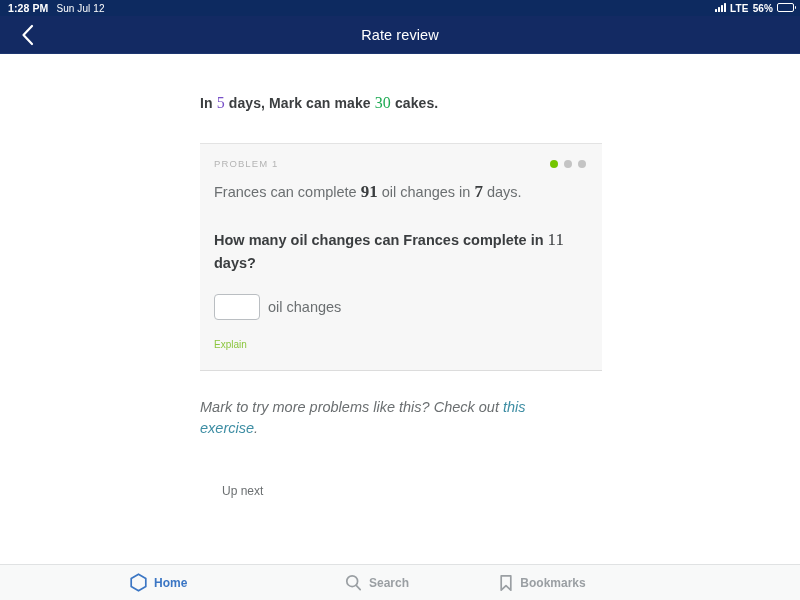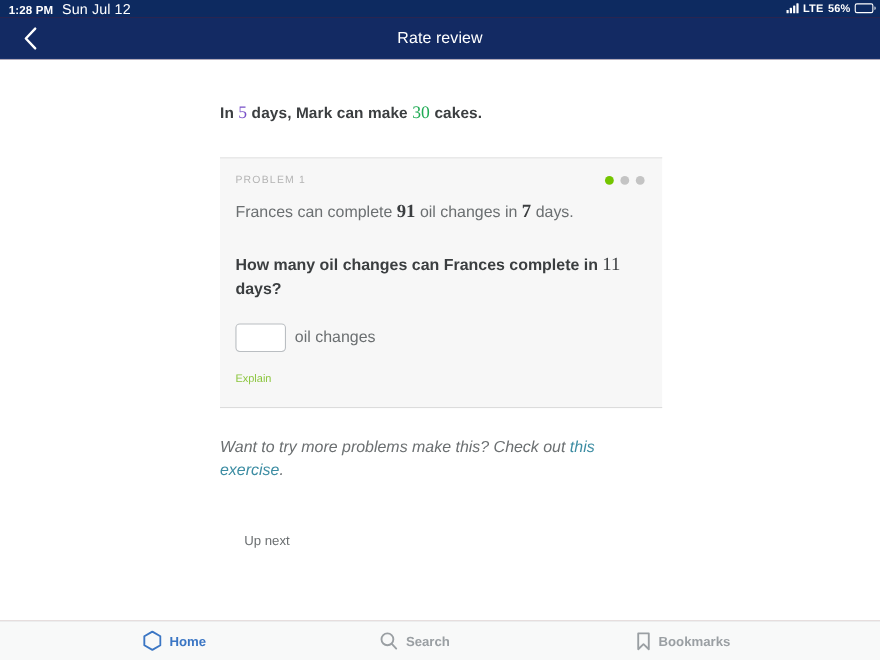--- a/index.html
+++ b/index.html
@@ -6,40 +6,40 @@
   * { box-sizing: border-box; margin: 0; padding: 0; }
   html, body {
     width: 800px; height: 600px;
     overflow: hidden;
     background: #ffffff;
     font-family: "Liberation Sans", sans-serif;
   }
   #app {
     position: relative;
     width: 800px; height: 600px;
-    background: #7f1d1d;
+    background: #fca5a5;
     display: flex;
     flex-direction: column;
   }
 
   
   .statusbar {
     height: 16px;
     background: #0d2a60;
     color: #ffffff;
     display: flex;
     align-items: center;
     padding: 0 6px 0 8px;
     font-size: 10.5px;
     letter-spacing: 0.1px;
     flex: 0 0 auto;
   }
   .sb-left { display: flex; align-items: baseline; gap: 8px; }
   .sb-time { font-weight: 600; font-size: 10.5px; }
-  .sb-date { font-weight: 400; font-size: 13px; }
+  .sb-date { font-weight: 400; font-size: 10px; }
   .sb-spacer { flex: 1 1 auto; }
   .sb-right { display: flex; align-items: flex-start; gap: 4px; }
   .sb-carrier { font-weight: 600; font-size: 10px; letter-spacing: 0.2px; }
   .sb-battpct { font-weight: 600; font-size: 10px; }
   .signal-bars { display: flex; align-items: flex-end; gap: 1px; height: 9px; }
   .signal-bars i { display:block; width: 2px; background: #ffffff; border-radius: 0.5px; }
   .signal-bars i:nth-child(1){ height: 3px; }
   .signal-bars i:nth-child(2){ height: 5px; }
   .signal-bars i:nth-child(3){ height: 7px; }
   .signal-bars i:nth-child(4){ height: 9px; background: #ffffff; }
@@ -213,21 +213,21 @@
   }
   .tab {
     flex: 1 1 0;
     display: flex;
     align-items: center;
     gap: 7px;
     cursor: pointer;
     justify-content: flex-start;
   }
   .tab.center { justify-content: center; padding-right: 40px; }
-  .tab.right { justify-content: flex-end; padding-right: 6px; }
+  .tab.right { justify-content: flex-start; padding-right: 6px; }
   .tab-label { font-size: 12px; color: #9a9fa3; font-weight: bold; }
   .tab.active .tab-label { color: #3b76c4; }
   .tab-icon { display: flex; align-items: center; }
 </style>
 </head>
 <body>
 
 <div id="app">
 
   <div class="statusbar">
@@ -279,21 +279,21 @@
         <div class="problem-question"><span>How many oil changes can Frances complete in </span><span class="num">11</span><span> days?</span></div>
 
         <div class="answer-row">
           <input class="answer-input" type="text" placeholder="" style="">
           <span class="answer-unit">oil changes</span>
         </div>
 
         <span class="explain-link">Explain</span>
       </div>
 
-      <div class="trymore"><span>Want to try more problems make this? Check out </span><a>this exercise</a><span>.</span></div>
+      <div class="trymore"><span>Mark to try more problems like this? Check out </span><a>this exercise</a><span>.</span></div>
 
       <div class="upnext-wrap">
         <div class="upnext-label">Up next</div>
 
       </div>
 
     </div>
   </div>
 
   <div class="tabbar">

